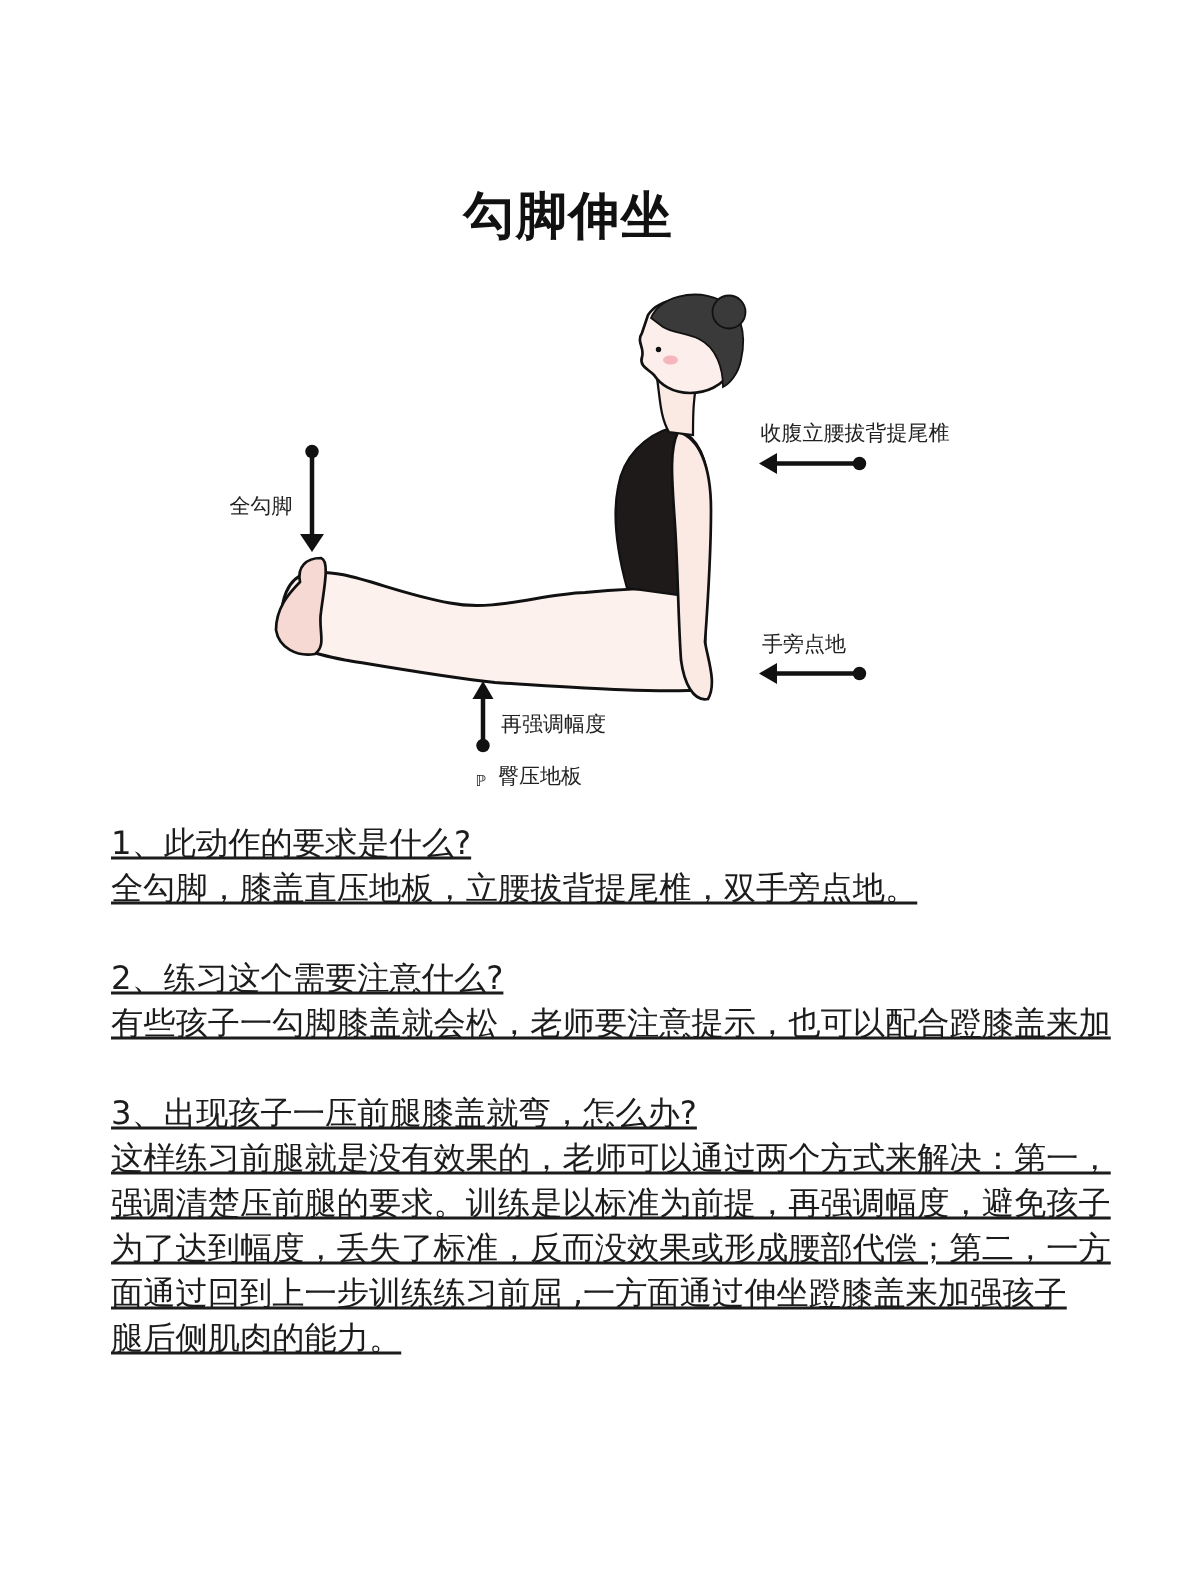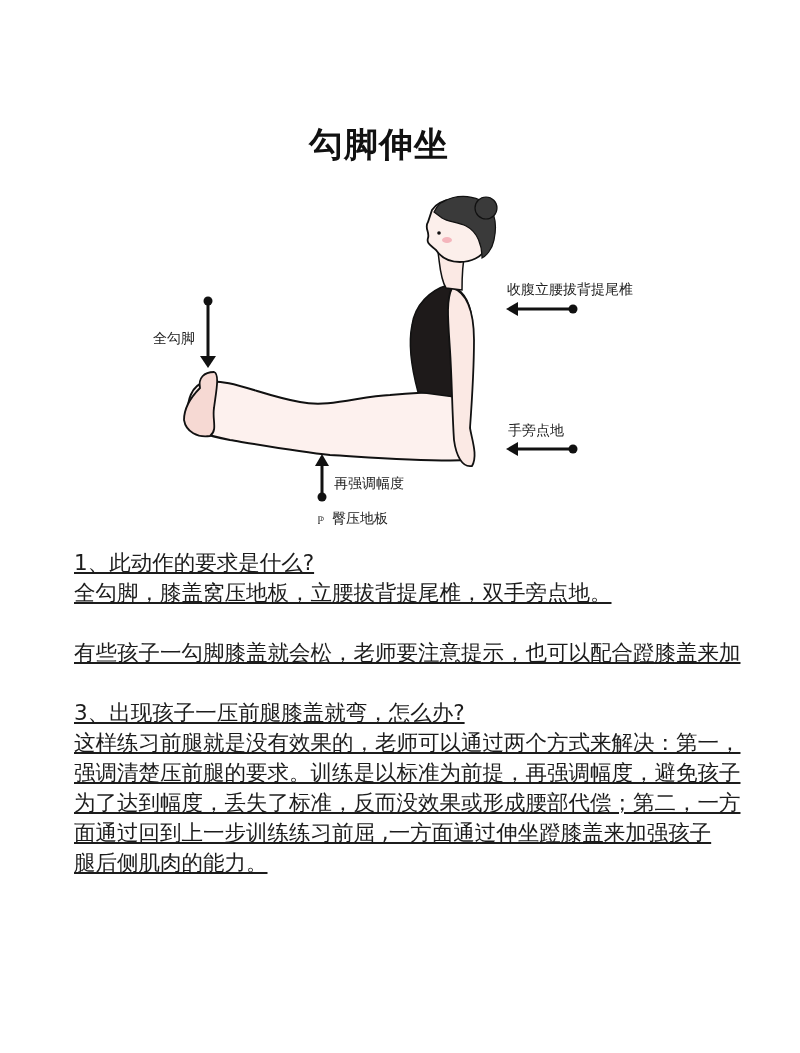--- a/index.html
+++ b/index.html
@@ -123,23 +123,24 @@
   <span class="label" style="left:153px; top:149px;">全勾脚</span>
   <span class="label" style="left:507px; top:100px;">收腹立腰拔背提尾椎</span>
   <span class="label" style="left:508px; top:241px;">手旁点地</span>
   <span class="label" style="left:334px; top:294px;">再强调幅度</span>
   <span class="label" style="left:332px; top:329px;">臀压地板</span>
 </div>
 
 <div class="content">
   <div class="section">
     <p class="q">1、此动作的要求是什么?</p>
-    <p>全勾脚，膝盖窝压地板，立腰拔背提尾椎，双手旁点地。</p>
+    <p>全勾脚，膝盖直压地板，立腰拔背提尾椎，双手旁点地。</p>
   </div>
   <div class="section">
+    <p class="q">2、练习这个需要注意什么?</p>
     <p>有些孩子一勾脚膝盖就会松，老师要注意提示，也可以配合蹬膝盖来加</p>
   </div>
   <div class="section">
     <p class="q">3、出现孩子一压前腿膝盖就弯，怎么办?</p>
     <p>这样练习前腿就是没有效果的，老师可以通过两个方式来解决：第一，</p>
     <p>强调清楚压前腿的要求。训练是以标准为前提，再强调幅度，避免孩子</p>
     <p>为了达到幅度，丢失了标准，反而没效果或形成腰部代偿；第二，一方</p>
     <p>面通过回到上一步训练练习前屈 ,一方面通过伸坐蹬膝盖来加强孩子</p>
     <p>腿后侧肌肉的能力。</p>
   </div>

